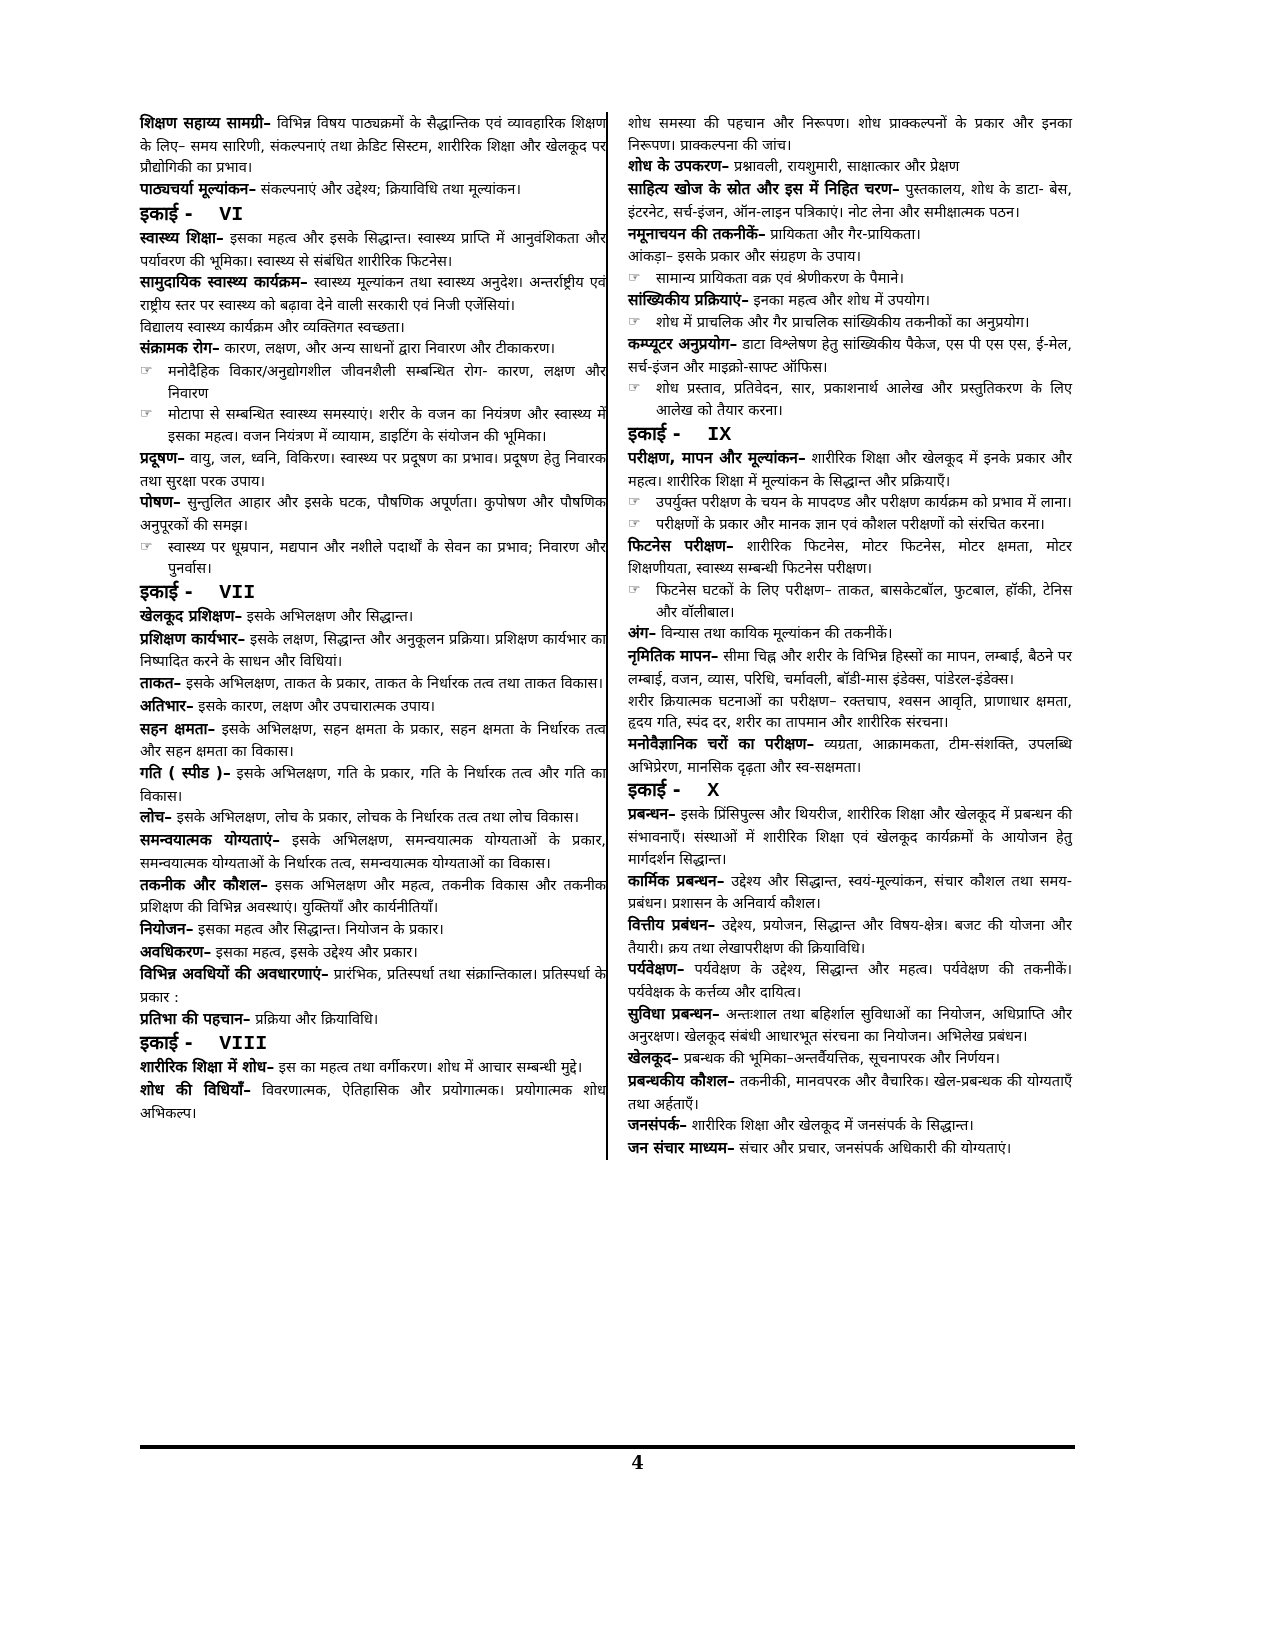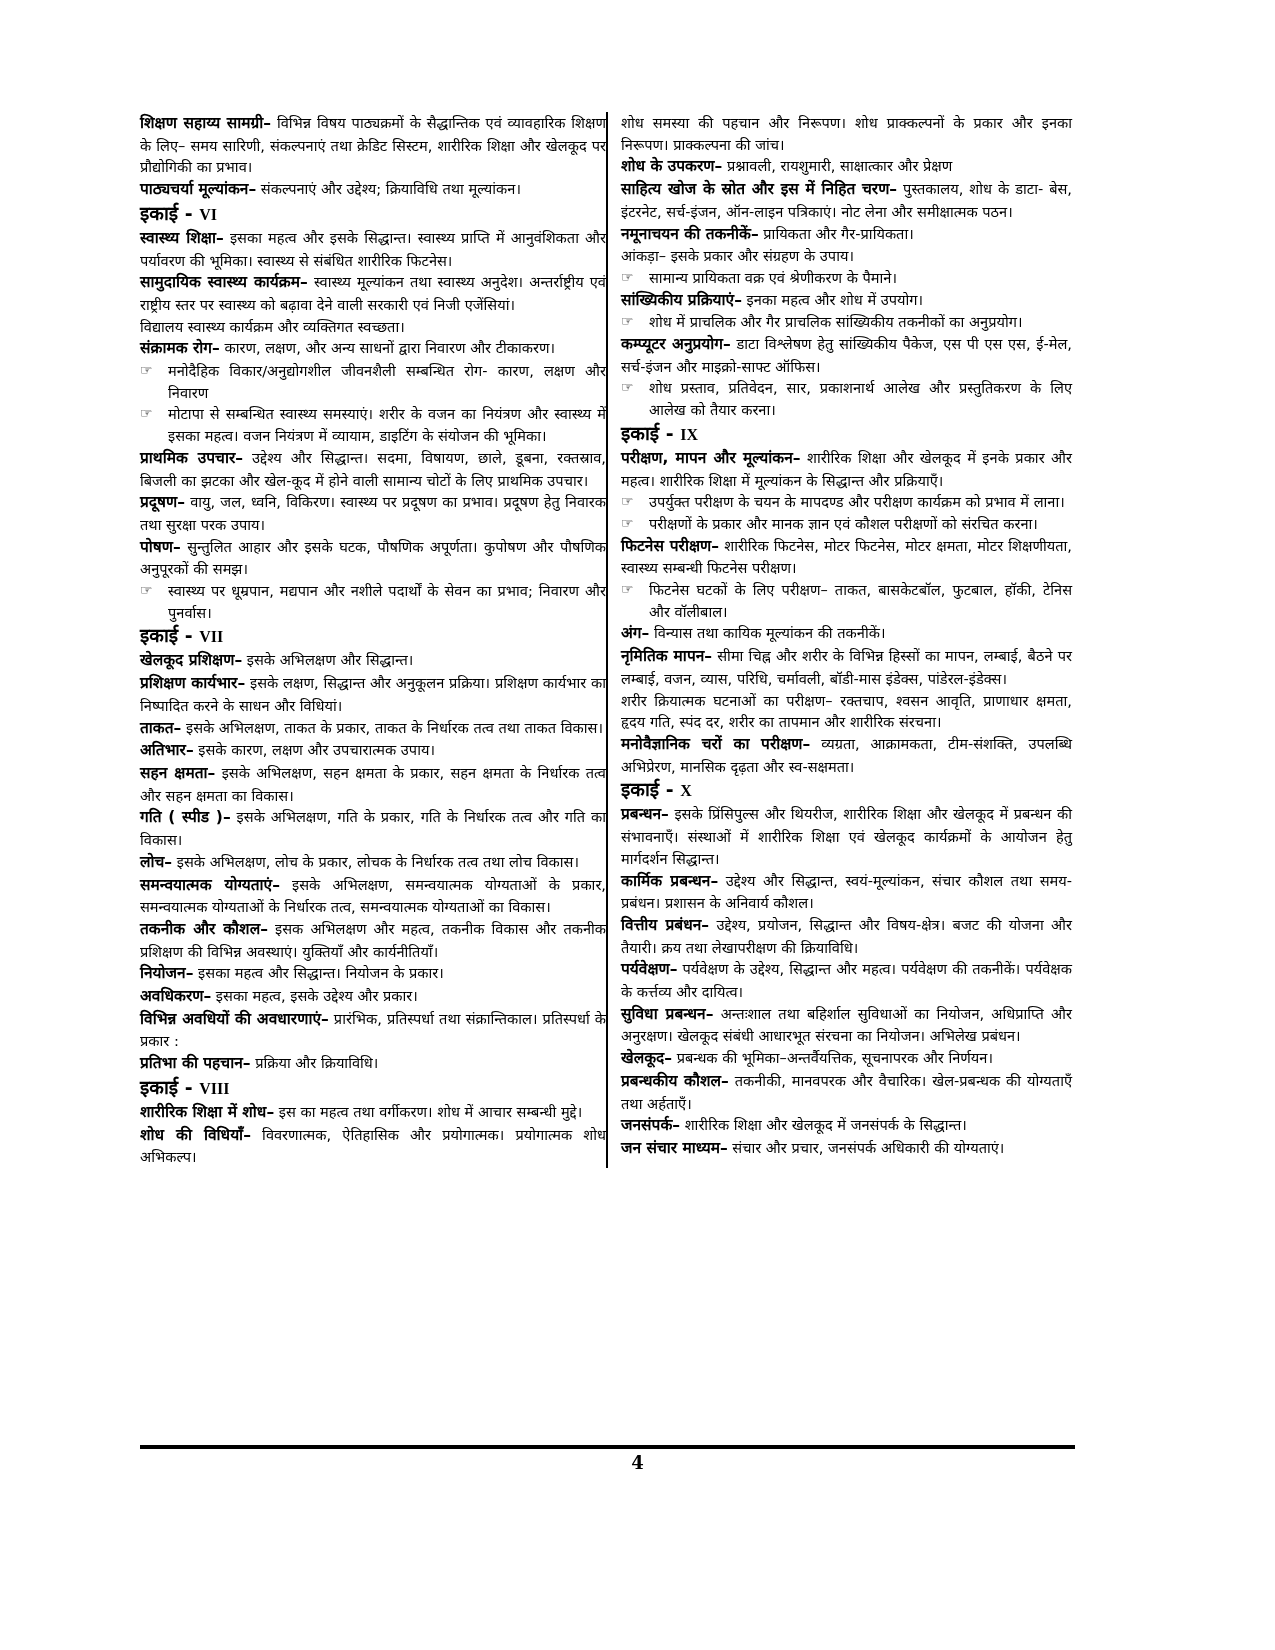--- a/index.html
+++ b/index.html
@@ -1,26 +1,26 @@
 <!DOCTYPE html>
 <html><head>
 <meta charset="utf-8">
 <style>
   html, body { margin: 0; padding: 0; background: #ffffff; }
   body { width: 1275px; height: 1650px; position: relative; overflow: hidden; color: #000; }
   .page { position: absolute; left: 140px; top: 112px; width: 935px; }
   .columns { display: flex; position: relative; }
   .col { width: 466px; box-sizing: border-box; font-family: "DejaVu Sans", sans-serif; font-size: 14.6px; line-height: 21.7px; text-align: justify; }
   .col.left { }
-  .col.right { padding-left: 13px; border-left: 2px solid #000; }
+  .col.right { padding-left: 20px; border-left: 2px solid #000; }
   .entry { margin: 0; }
   .entry .term { font-weight: bold; font-size: 15.5px; }
   .entry .desc { font-weight: normal; }
   .unit { font-family: "DejaVu Sans", sans-serif; font-weight: bold; font-size: 19px; line-height: 24px; margin: 0; }
-  .unit .num { font-family: Liberation Serif, serif; font-size: 16px; }
+  .unit .num { font-family: Liberation Mono, monospace; font-size: 20px; margin-left: 20px; }
   .bullet { display: flex; margin: 0; }
   .bullet .hand { width: 28px; flex: 0 0 28px; font-size: 14px; line-height: 21.7px; }
   .bullet .btext { flex: 1; }
   .rule { position: absolute; left: 140px; top: 1445px; width: 935px; height: 4px; background: #000; }
   .pagenum { position: absolute; left: 0; top: 1452px; width: 1275px; text-align: center; font-family: "DejaVu Serif", serif; font-weight: bold; font-size: 18px; }
 </style>
 </head>
 <body>
 
 <div class="page">
@@ -34,21 +34,20 @@
         <p class="entry">विद्यालय स्वास्थ्य कार्यक्रम और व्यक्तिगत स्वच्छता।</p>
         <p class="entry"><span class="term">संक्रामक रोग–</span><span class="desc"> कारण, लक्षण, और अन्य साधनों द्वारा निवारण और टीकाकरण।</span></p>
         <div class="bullet">
           <span class="hand">☞</span>
           <span class="btext">मनोदैहिक विकार/अनुद्योगशील जीवनशैली सम्बन्धित रोग- कारण, लक्षण और निवारण</span>
         </div>
         <div class="bullet">
           <span class="hand">☞</span>
           <span class="btext">मोटापा से सम्बन्धित स्वास्थ्य समस्याएं। शरीर के वजन का नियंत्रण और स्वास्थ्य में इसका महत्व। वजन नियंत्रण में व्यायाम, डाइटिंग के संयोजन की भूमिका।</span>
         </div>
-        <p class="entry"><span class="term">प्राथमिक उपचार–</span><span class="desc"> उद्देश्य और सिद्धान्त। सदमा, विषायण, छाले, डूबना, रक्तस्राव, बिजली का झटका और खेल-कूद में होने वाली सामान्य चोटों के लिए प्राथमिक उपचार।</span></p>
         <p class="entry"><span class="term">प्रदूषण–</span><span class="desc"> वायु, जल, ध्वनि, विकिरण। स्वास्थ्य पर प्रदूषण का प्रभाव। प्रदूषण हेतु निवारक तथा सुरक्षा परक उपाय।</span></p>
         <p class="entry"><span class="term">पोषण–</span><span class="desc"> सुन्तुलित आहार और इसके घटक, पौषणिक अपूर्णता। कुपोषण और पौषणिक अनुपूरकों की समझ।</span></p>
         <div class="bullet">
           <span class="hand">☞</span>
           <span class="btext">स्वास्थ्य पर धूम्रपान, मद्यपान और नशीले पदार्थों के सेवन का प्रभाव; निवारण और पुनर्वास।</span>
         </div>
         <p class="unit"><span>इकाई - </span><span class="num">VII</span></p>
         <p class="entry"><span class="term">खेलकूद प्रशिक्षण–</span><span class="desc"> इसके अभिलक्षण और सिद्धान्त।</span></p>
         <p class="entry"><span class="term">प्रशिक्षण कार्यभार–</span><span class="desc"> इसके लक्षण, सिद्धान्त और अनुकूलन प्रक्रिया। प्रशिक्षण कार्यभार का निष्पादित करने के साधन और विधियां।</span></p>
         <p class="entry"><span class="term">ताकत–</span><span class="desc"> इसके अभिलक्षण, ताकत के प्रकार, ताकत के निर्धारक तत्व तथा ताकत विकास।</span></p>

